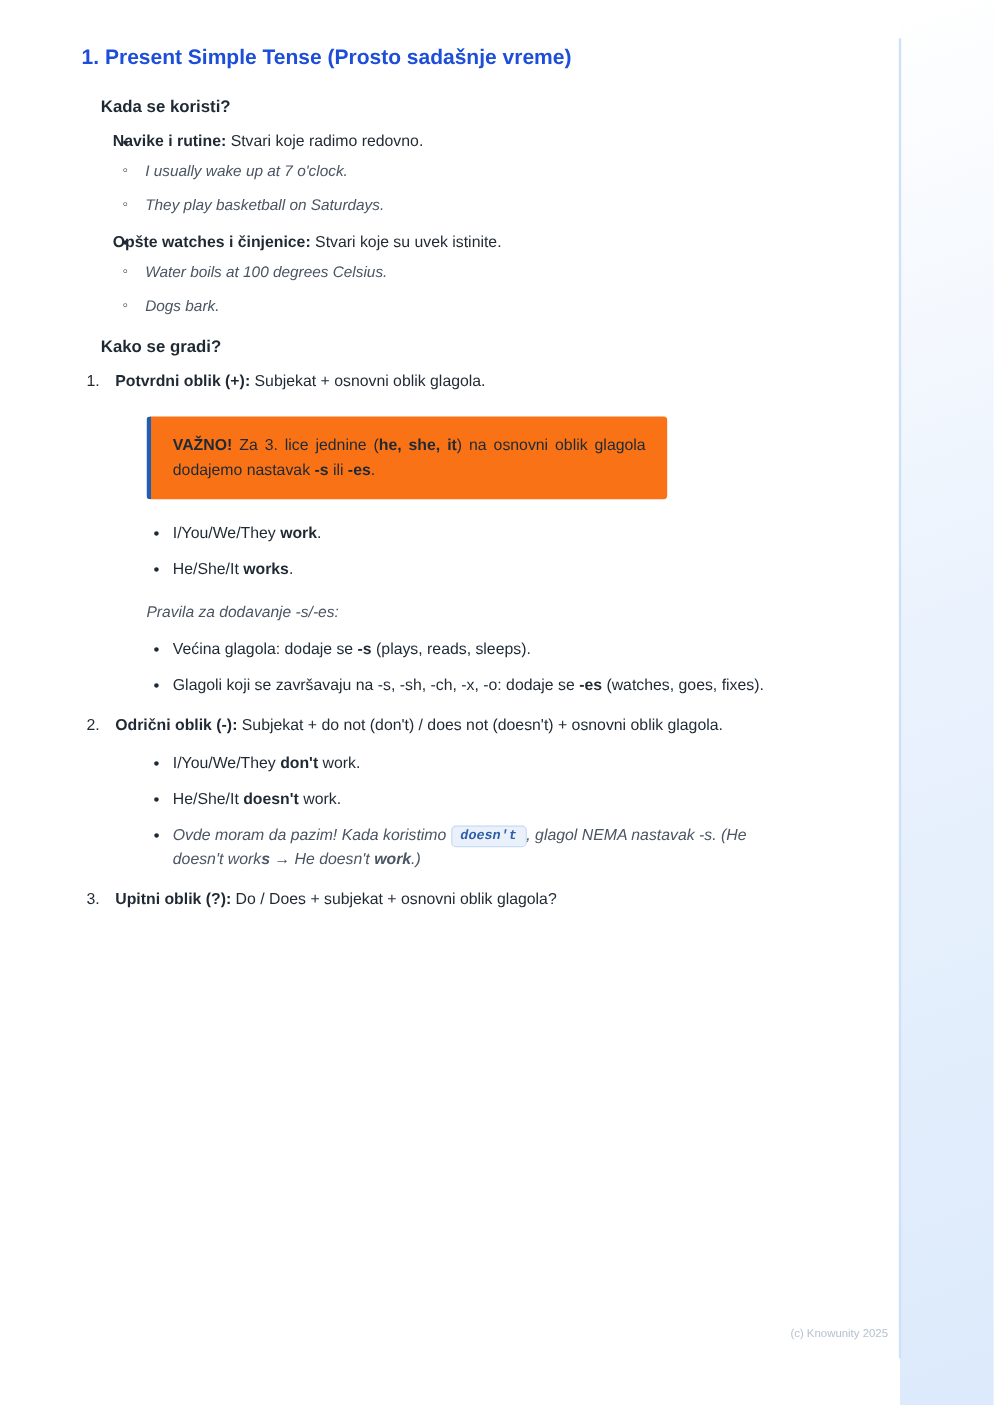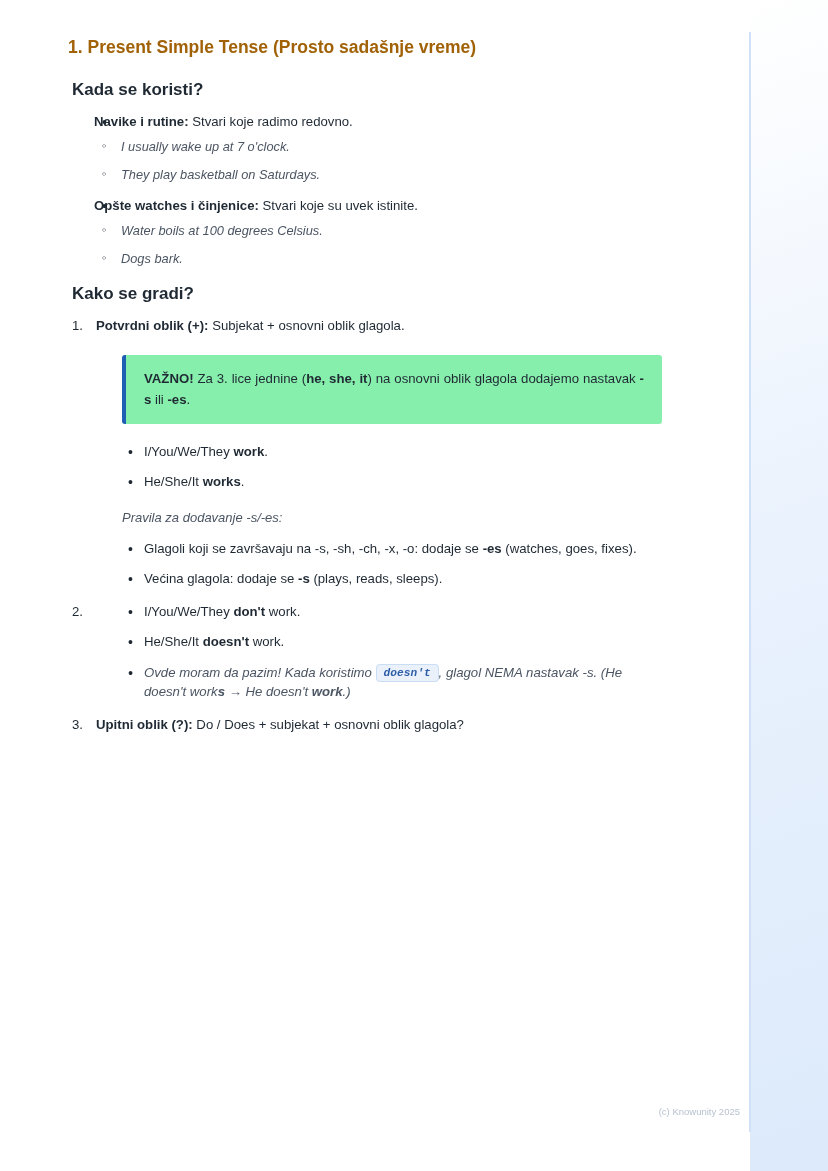--- a/index.html
+++ b/index.html
@@ -34,29 +34,29 @@
     background: #cfe0f7;
   }
   .content {
     position: absolute;
     left: 68px; top: 30px;
     width: 580px;
   }
   h1.title {
     font-size: 17.5px;
     line-height: 1.35;
-    color: #a16207;
+    color: #1d4ed8;
     font-weight: bold;
     margin: 6px 0 20px 0;
   }
   .section-head {
-    font-size: 17px;
+    font-size: 14px;
     font-weight: bold;
     color: #1f2933;
-    margin: 16px 0 12px 4px;
+    margin: 16px 0 12px 16px;
   }
   ul.bullets {
     list-style: none;
     margin: 0; padding: 0;
   }
   ul.bullets > li {
     position: relative;
     padding-left: 26px;
     margin-bottom: 12px;
     font-size: 13.2px;
@@ -108,25 +108,25 @@
   }
   ol.numbered > li > .num {
     position: absolute;
     left: 4px;
     top: 0;
     font-size: 13.2px;
   }
   .para-text { display: block; text-align: justify; }
   .callout {
     margin: 20px 0 18px 26px;
-    background: #86efac;
+    background: #f97316;
     border-left: 4px solid #1e5fb4;
     border-radius: 3px;
     padding: 14px 18px 14px 18px;
-    width: 540px;
+    width: 434px;
     font-size: 13.2px;
     line-height: 1.55;
     text-align: justify;
   }
   .callout .important { font-weight: bold; }
   ul.inner {
     list-style: none;
     margin: 12px 0 0 26px;
     padding: 0;
   }
@@ -215,27 +215,28 @@
         </div>
 
         <ul class="inner">
           <li><span>I/You/We/They </span><b>work</b><span>.</span></li>
           <li><span>He/She/It </span><b>works</b><span>.</span></li>
         </ul>
 
         <div class="rules-title">Pravila za dodavanje -s/-es:</div>
 
         <ul class="inner">
+          <li><span>Većina glagola: dodaje se </span><b>-s</b><span> (plays, reads, sleeps).</span></li>
           <li><span>Glagoli koji se završavaju na -s, -sh, -ch, -x, -o: dodaje se </span><b>-es</b><span> (watches, goes, fixes).</span></li>
-          <li><span>Većina glagola: dodaje se </span><b>-s</b><span> (plays, reads, sleeps).</span></li>
         </ul>
       </li>
 
       <li>
         <span class="num">2.</span>
+        <span class="para-text"><b>Odrični oblik (-):</b><span> Subjekat + do not (don't) / does not (doesn't) + osnovni oblik glagola.</span></span>
 
         <ul class="inner">
           <li><span>I/You/We/They </span><b>don't</b><span> work.</span></li>
           <li><span>He/She/It </span><b>doesn't</b><span> work.</span></li>
           <li class="italic-note"><span>Ovde moram da pazim! Kada koristimo </span><code class="inline">doesn't</code><span>, glagol NEMA nastavak -s. (He doesn't work</span><b>s</b><span> → He doesn't </span><b>work</b><span>.)</span></li>
         </ul>
       </li>
 
       <li>
         <span class="num">3.</span>

